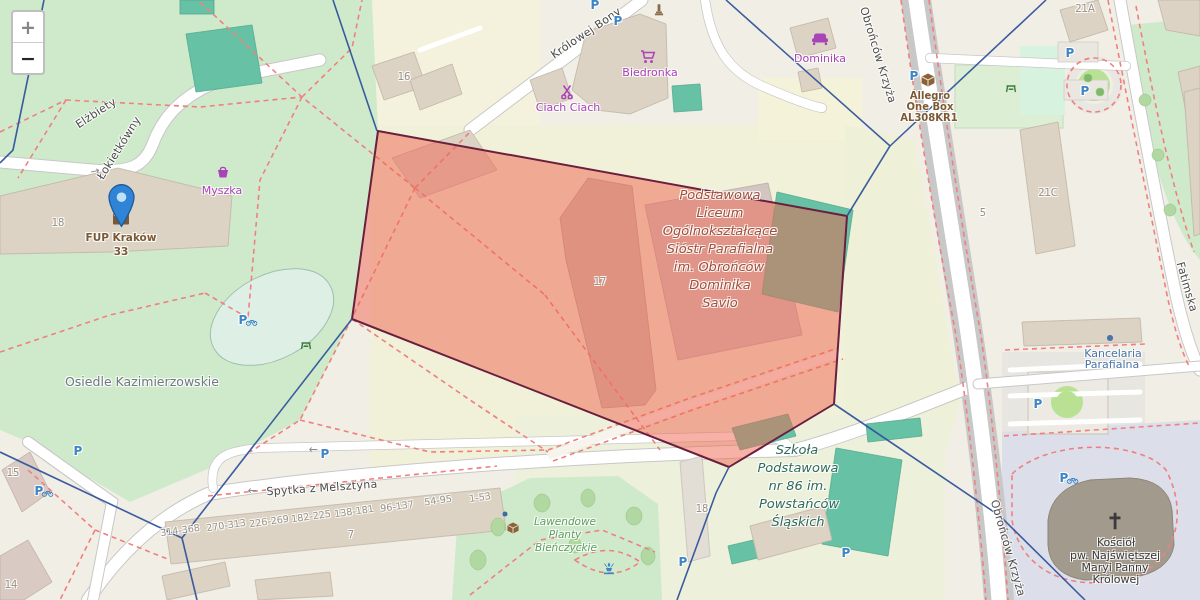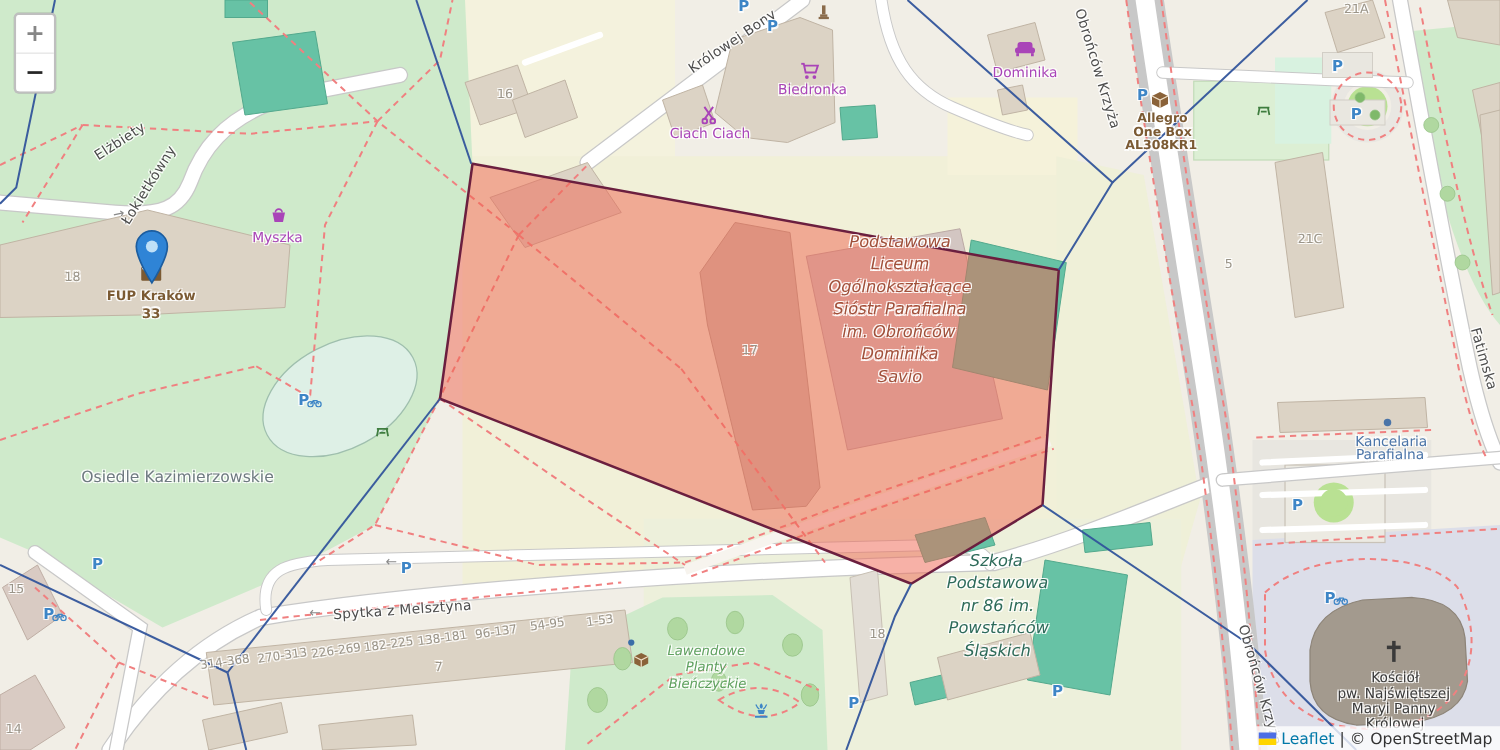--- a/index.html
+++ b/index.html
@@ -422,23 +422,14 @@
         <path d="M13,1 C6.4,1 1,6.4 1,13 C1,22.5 13,41 13,41 C13,41 25,22.5 25,13 C25,6.4 19.6,1 13,1 Z" fill="#2f84d6" stroke="#1c5d9f" stroke-width="1.3"></path>
         <circle cx="13" cy="13" r="4.6" fill="#bfe0f7"></circle>
       </svg>
 </div>
 
 <div id="zoomctl">
   <div class="zbtn" id="zin">+</div>
   <div class="zbtn" id="zout">−</div>
 </div>
 
-<div id="attrib">
-  <span class="flag">
-        <span class="t" style="display:block"></span>
-        <span class="b" style="display:block"></span>
-      </span>
-  <a id="leaflet-link">Leaflet</a>
-  <span>|</span>
-  <a id="osm-copy">© OpenStreetMap</a>
-</div>
 
 </div>
 
 </body></html>

